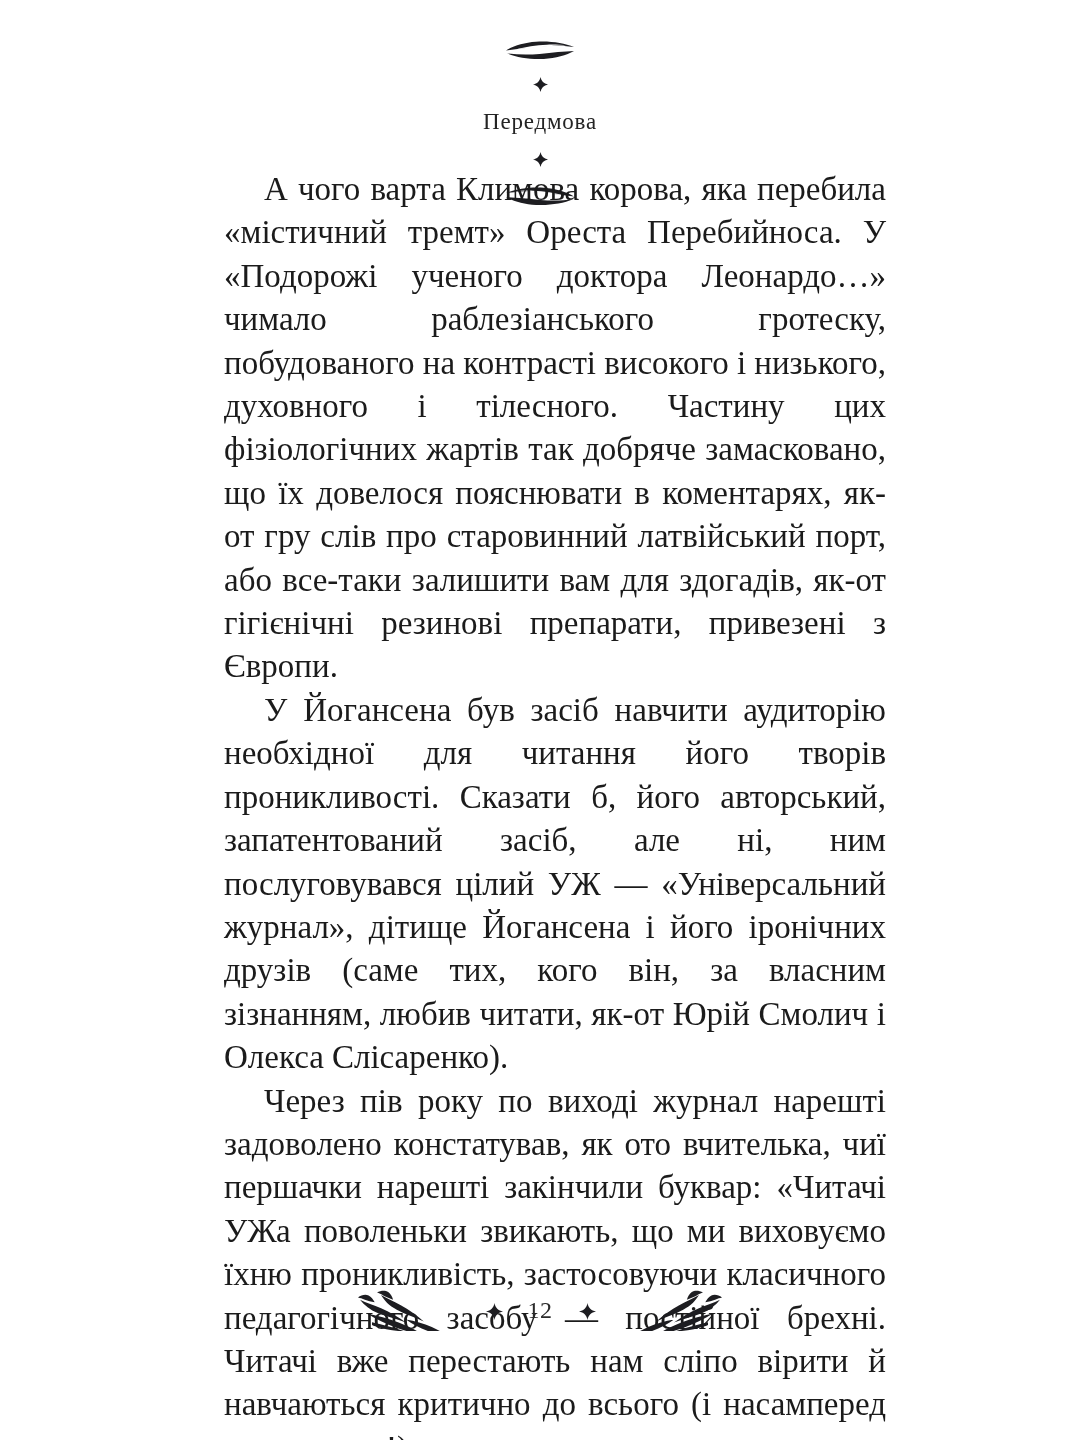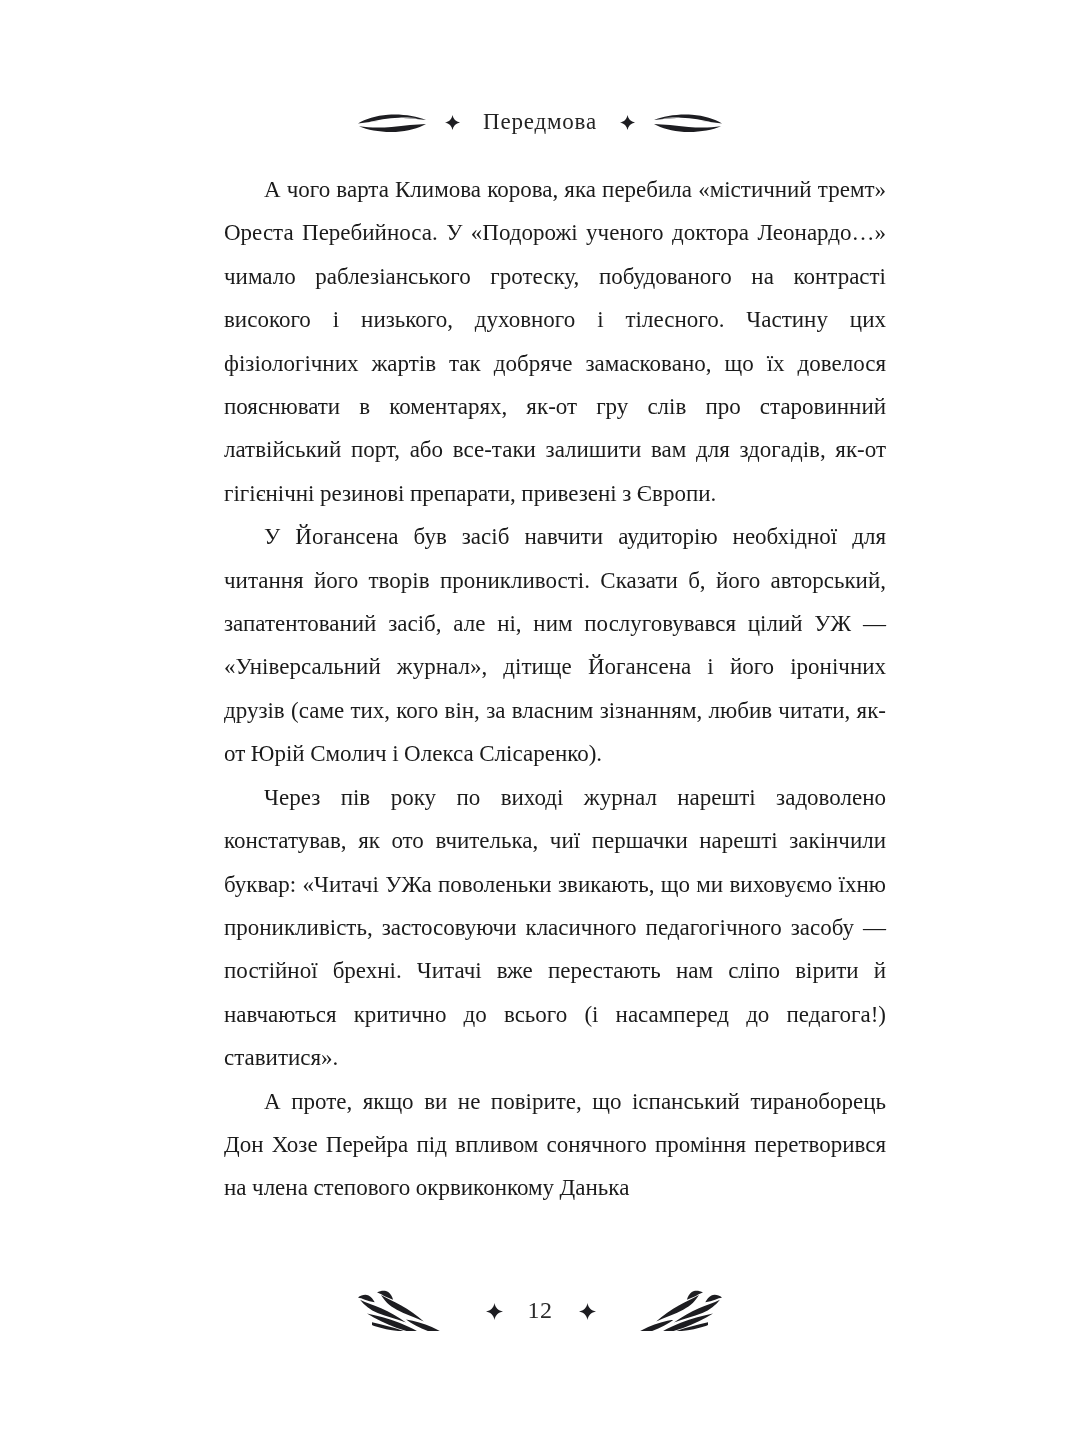--- a/index.html
+++ b/index.html
@@ -30,20 +30,21 @@
   .running-head {
     position: absolute;
     left: 0;
     top: 100px;
     width: 1080px;
     height: 44px;
     display: flex;
     align-items: center;
     justify-content: center;
     gap: 17px;
+    flex-direction: column;
   }
   .head-title {
     font-family: "Liberation Serif", "DejaVu Serif", serif;
     font-size: 23px;
     letter-spacing: 0.8px;
     color: #242424;
     white-space: nowrap;
     padding: 0 6px;
   }
 
@@ -66,21 +67,21 @@
 
   
   .textblock {
     position: absolute;
     left: 224px;
     top: 168px;
     width: 662px;
   }
   .textblock p {
     margin: 0;
-    font-size: 23px;
+    font-size: 33px;
     line-height: 43.4px;
     text-align: justify;
     text-align-last: left;
     text-indent: 40px;
     -webkit-hyphens: manual;
     hyphens: manual;
     word-spacing: -0.2px;
     color: #1b1b1b;
   }
 

